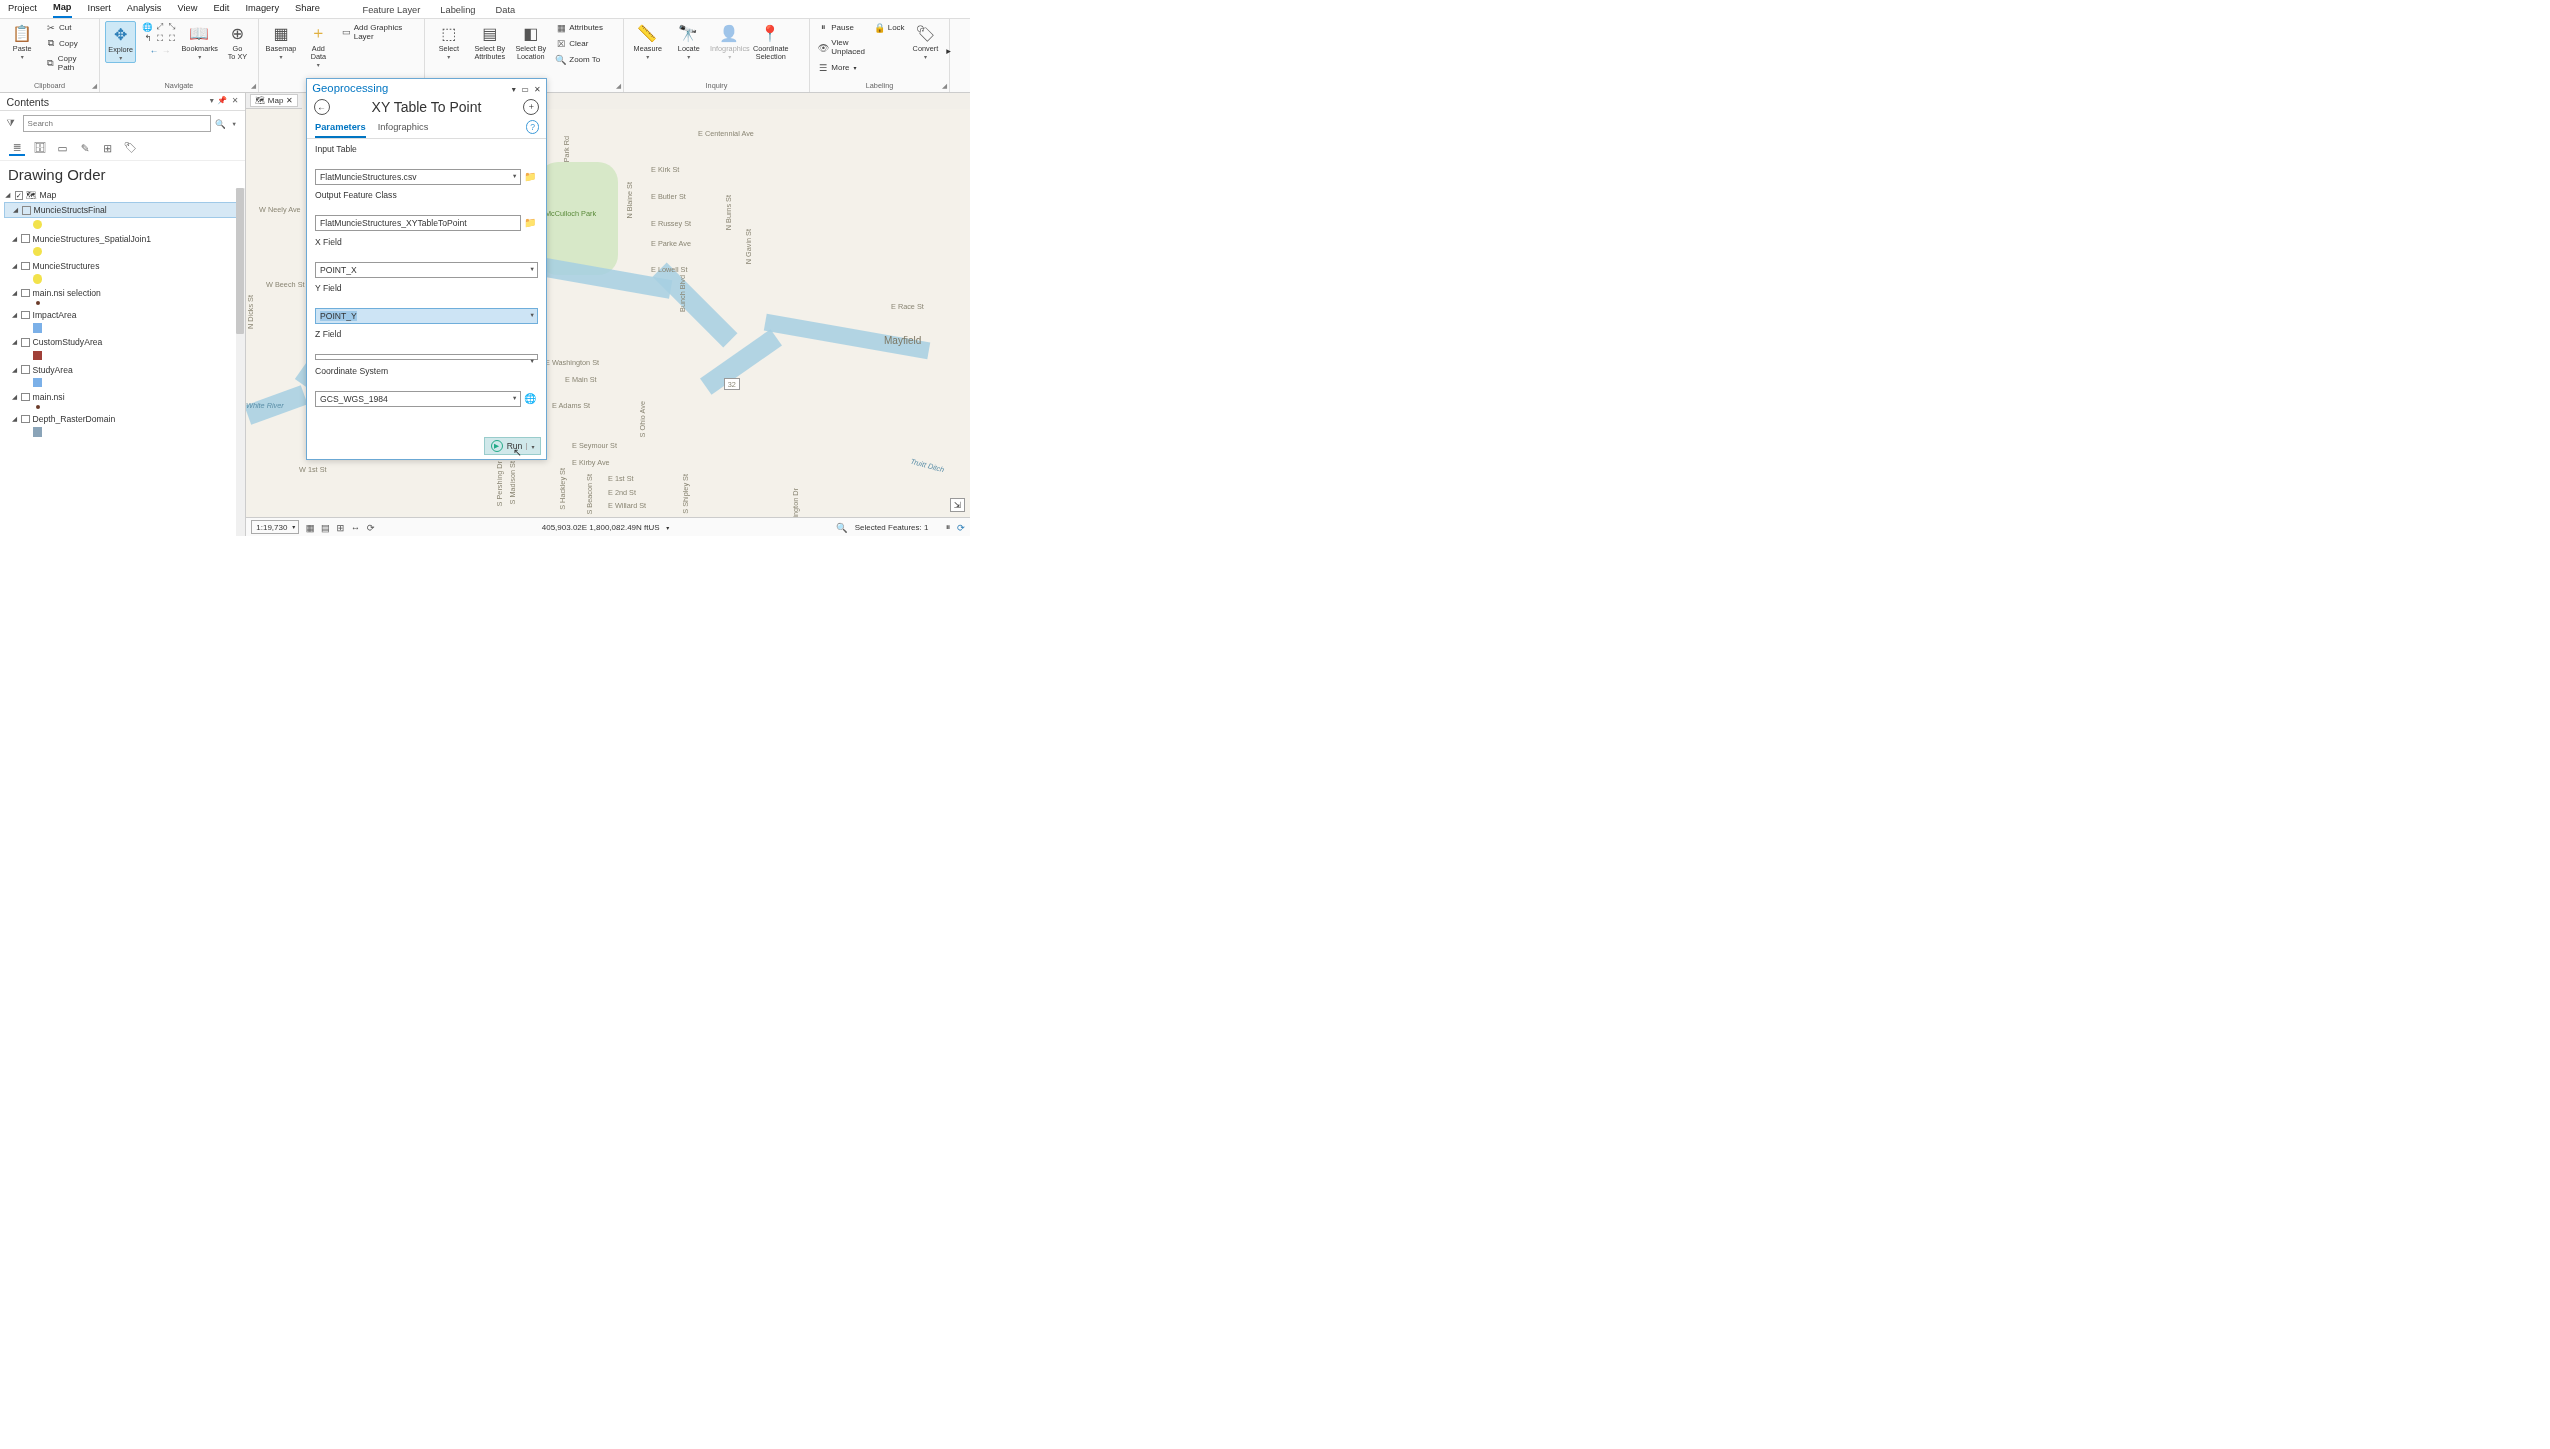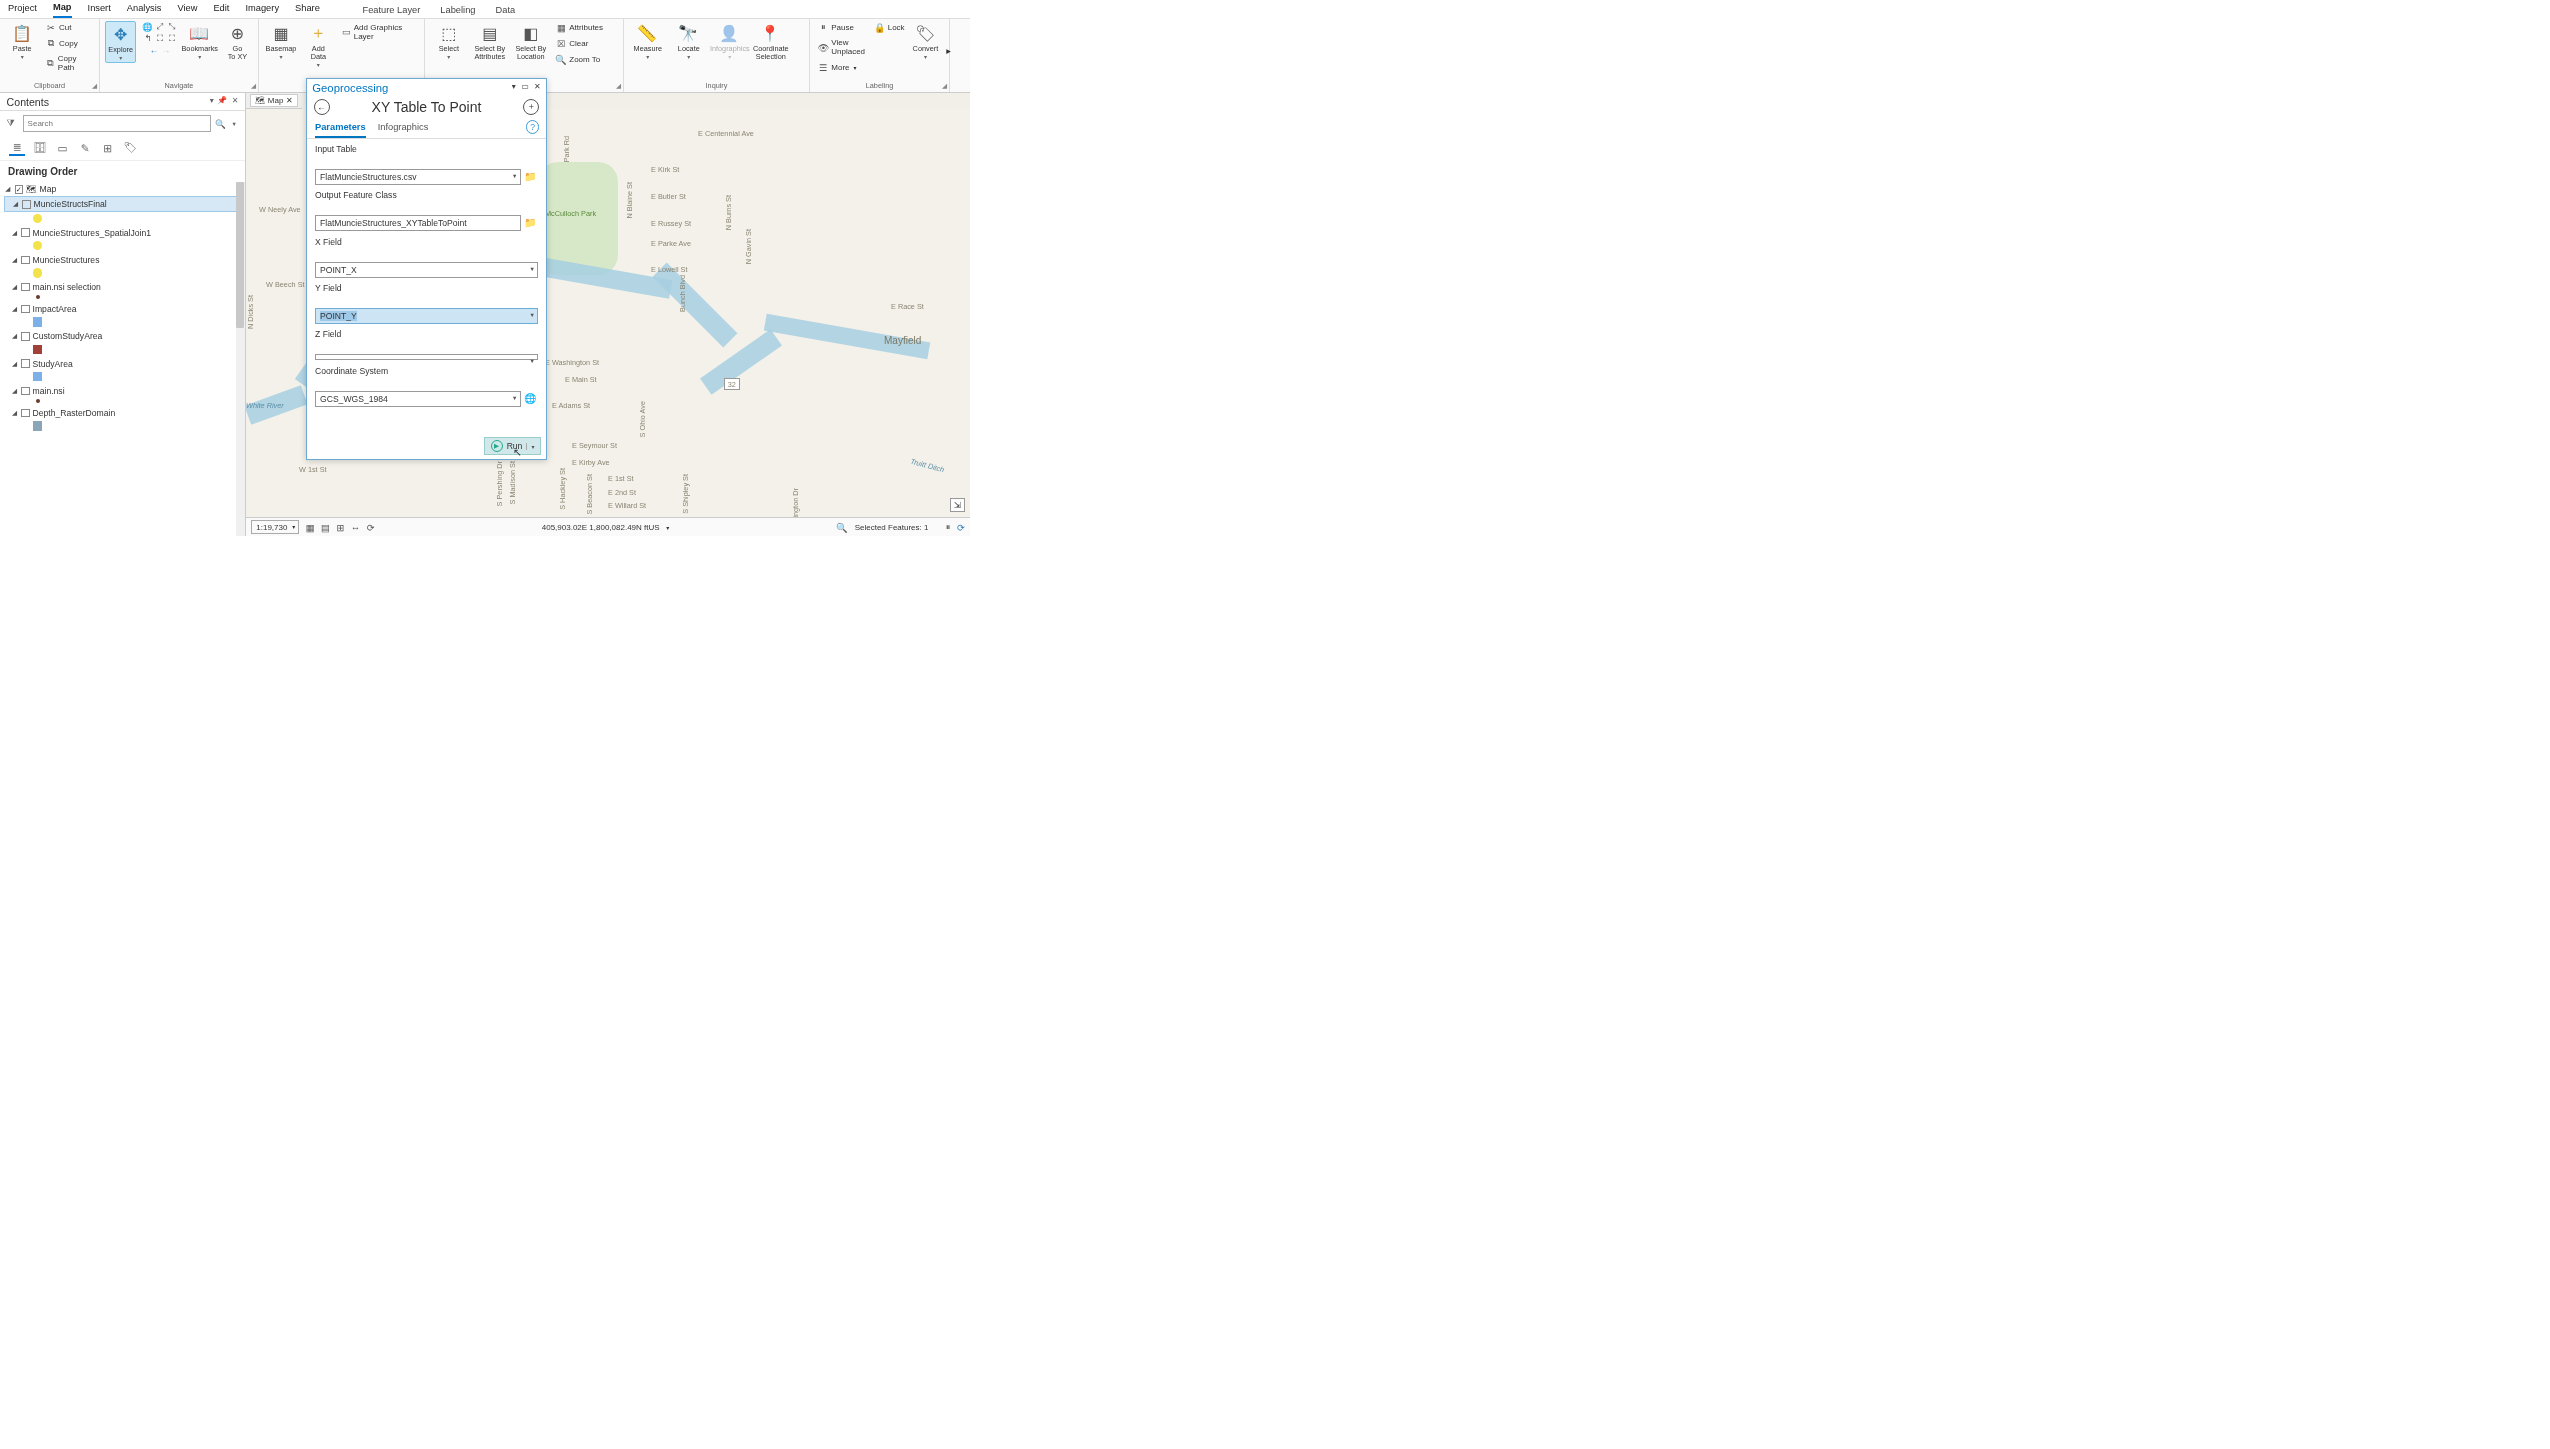--- a/index.html
+++ b/index.html
@@ -38,21 +38,21 @@
 .contents-header { display: flex; align-items: flex-start; justify-content: space-between; padding: 2.7px 6.6px; border-bottom: 0.7px solid #ddd; }
 .contents-header h3 { font-size: 10.6px; font-weight: 400; }
 .contents-header .ctrls { display: flex; gap: 4px; font-size: 8px; color: #666; }
 .contents-search { display: flex; padding: 4px 6.6px; gap: 4px; align-items: center; }
 .contents-search .filter-ic { width: 12px; font-size: 9.3px; color: #666; }
 .contents-search input { flex: 1; border: 0.7px solid #aaa; padding: 2.7px 4px; font-size: 8px; }
 .contents-search .srch-drop { font-size: 6.6px; color: #666; padding: 0 2.7px; }
 .contents-tabs { display: flex; gap: 6.6px; padding: 4px 9.3px; border-bottom: 0.7px solid #eee; }
 .contents-tabs .ctab { width: 16px; height: 16px; display: flex; align-items: center; justify-content: center; font-size: 10.6px; color: #666; cursor: pointer; }
 .contents-tabs .ctab.active { border-bottom: 2px solid #0078d4; }
-.drawing-order { padding: 5.3px 8px; font-size: 10px; font-weight: 700; }
+.drawing-order { padding: 5.3px 8px; font-size: 15px; font-weight: 400; }
 .toc { overflow-y: auto; flex: 1; padding: 0 4px; position: relative; }
 .toc-scrollbar { position: absolute; right: 0; top: 0; width: 9.3px; bottom: 0; background: #f0f0f0; }
 .toc-thumb { position: absolute; right: 0.7px; top: 0; width: 8px; height: 146px; background: #c8c8c8; border-radius: 1.3px; }
 .layer { padding: 2px 1.3px 2px 8px; display: flex; align-items: center; gap: 2.7px; font-size: 8.6px; cursor: pointer; }
 .layer .tri { width: 6.6px; font-size: 6.6px; color: #555; }
 .layer .chk { width: 8.6px; height: 8.6px; border: 0.7px solid #888; }
 .layer .chk.checked::after { content: "✓"; font-size: 7.3px; line-height: 7.3px; color: #333; display: block; text-align: center; }
 .layer.selected { background: #d6e8f5; border: 0.7px solid #9fc9e8; }
 .layer-sym { margin-left: 29px; width: 9.3px; height: 9.3px; margin-top: 1.3px; margin-bottom: 2.7px; }
 .sym-circle { border-radius: 50%; }
@@ -68,21 +68,21 @@
 .park-lbl { position: absolute; font-size: 7.3px; color: #5a8a3a; }
 .place-lbl { position: absolute; font-size: 10px; color: #7d7763; font-weight: 500; }
 .mv-bottom { position: absolute; bottom: 0; left: 0; right: 0; height: 18.6px; border-top: 0.7px solid #ccc; background: #fafafa; display: flex; align-items: center; padding: 0 5.3px; gap: 6.6px; font-size: 8px; }
 .mv-bottom .scale { border: 0.7px solid #aaa; padding: 1.3px 10.6px 1.3px 4px; position: relative; }
 .mv-bottom .scale::after { content: "▾"; position: absolute; right: 2.7px; top: 1.3px; font-size: 6px; }
 .mv-bottom .spacer { flex: 1; }
 .mv-bottom .smallic { font-size: 9.3px; color: #555; cursor: pointer; }
 
 
 .gp-pane { position: absolute; top: 78px; left: 306px; width: 241px; height: 382px; background: #fff; border: 1.3px solid #6ba8d4; box-shadow: 0 1.3px 6.6px rgba(0,0,0,0.2); z-index: 100; display: flex; flex-direction: column; }
-.gp-title { display: flex; align-items: flex-start; justify-content: space-between; padding: 2.7px 5.3px; color: #0075c2; font-size: 11.3px; }
+.gp-title { display: flex; align-items: flex-end; justify-content: space-between; padding: 2.7px 5.3px; color: #0075c2; font-size: 11.3px; }
 .gp-title .winctrls { display: flex; gap: 5.3px; font-size: 8px; color: #444; }
 .gp-toolrow { display: flex; align-items: center; justify-content: space-between; padding: 2.7px 6.6px; }
 .gp-toolrow .back { width: 16px; height: 16px; border: 1px solid #555; border-radius: 50%; display: flex; align-items: center; justify-content: center; cursor: pointer; }
 .gp-toolrow .tname { font-size: 14px; }
 .gp-toolrow .plus { width: 16px; height: 16px; border: 1px solid #555; border-radius: 50%; display: flex; align-items: center; justify-content: center; cursor: pointer; }
 .gp-tabs { display: flex; gap: 12px; padding: 4px 8px 0; border-bottom: 0.7px solid #ddd; position: relative; }
 .gp-tabs .t { font-size: 9.3px; padding-bottom: 4px; cursor: pointer; color: #555; }
 .gp-tabs .t.active { color: #0075c2; font-weight: 600; border-bottom: 2px solid #0075c2; }
 .gp-tabs .help { position: absolute; right: 6.6px; top: 2.7px; width: 13.3px; height: 13.3px; border: 1px solid #3b99d8; border-radius: 50%; color: #3b99d8; display: flex; align-items: center; justify-content: center; font-size: 8.6px; cursor: pointer; }
 .gp-body { flex: 1; padding: 5.3px 8px; overflow: auto; }

